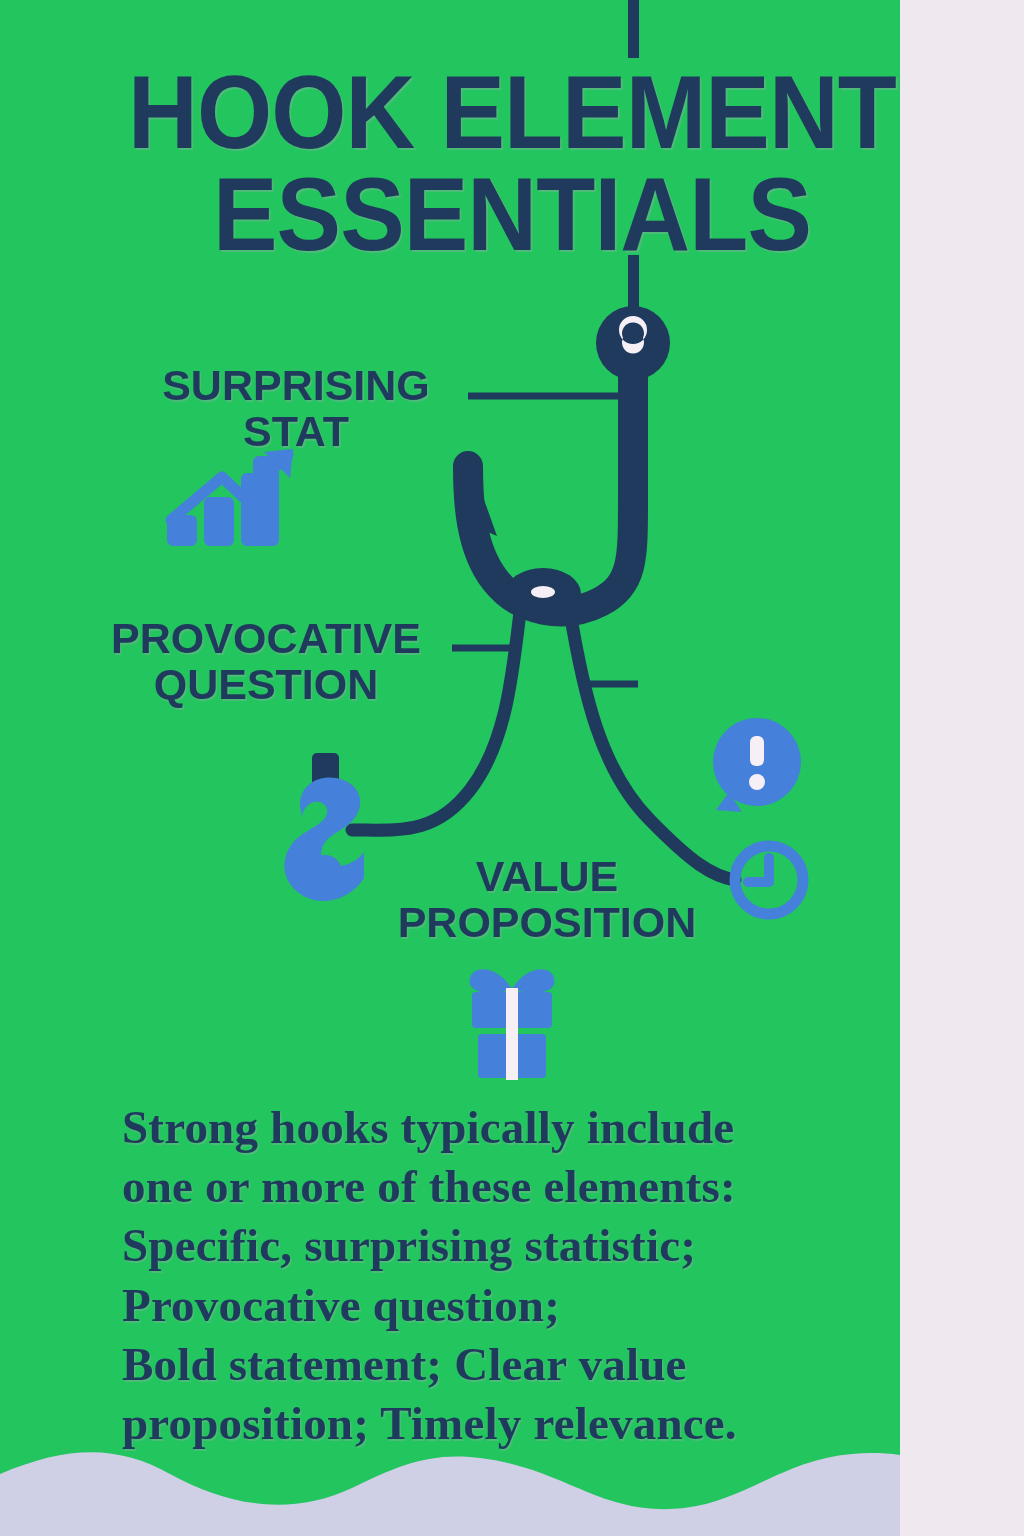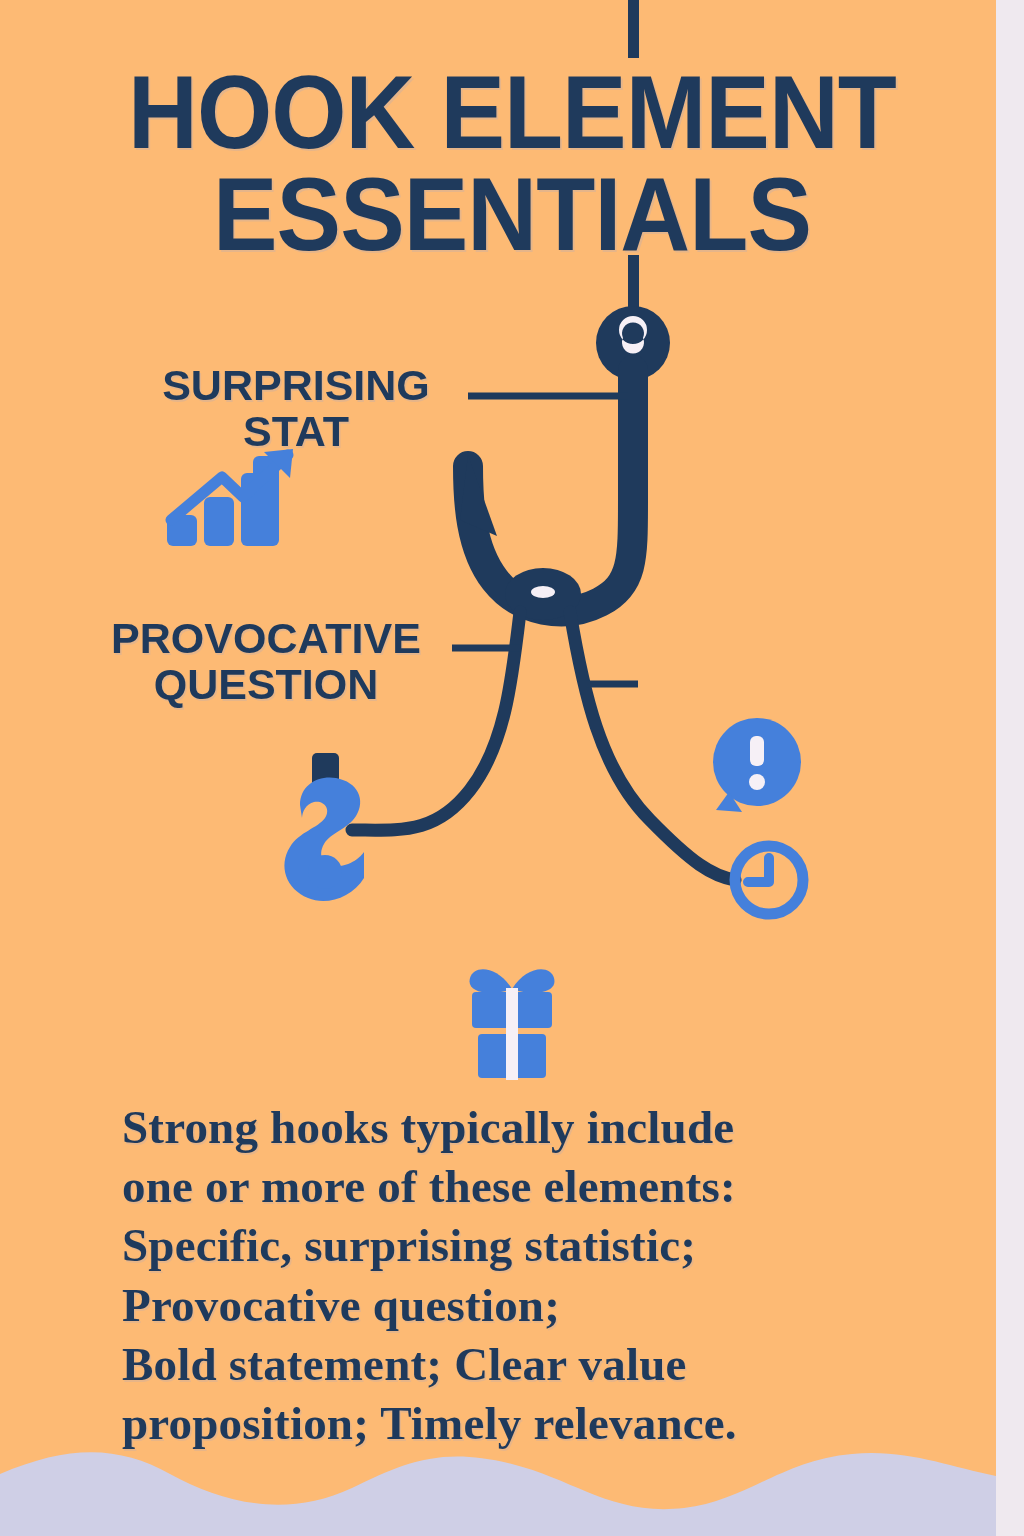--- a/index.html
+++ b/index.html
@@ -6,23 +6,23 @@
   html, body {
     margin: 0;
     padding: 0;
     background: #efe9ef;
   }
   body {
     font-family: "Liberation Sans", sans-serif;
   }
   #poster {
     position: relative;
-    width: 996px;
+    width: 900px;
     height: 1536px;
-    background: #fdba74;
+    background: #22c55e;
     overflow: hidden;
   }
 
   
   .title-block {
     position: absolute;
     top: 62px;
     left: 0;
     width: 1024px;
     text-align: center;
@@ -199,20 +199,22 @@
     <span class="title-line">ESSENTIALS</span>
   </div>
 
   <div class="label lbl-question">PROVOCATIVE
 QUESTION</div>
 
   <div class="label lbl-stat">SURPRISING
 STAT</div>
 
 
+  <div class="label lbl-value">VALUE
+PROPOSITION</div>
 
   <div class="body-copy">Strong hooks typically include
 one or more of these elements:
 Specific, surprising statistic;
 Provocative question;
 Bold statement; Clear value
 proposition; Timely relevance.</div>
 
   <svg id="wave" viewBox="0 0 1024 120" preserveAspectRatio="none">
     <path d="M0 58

